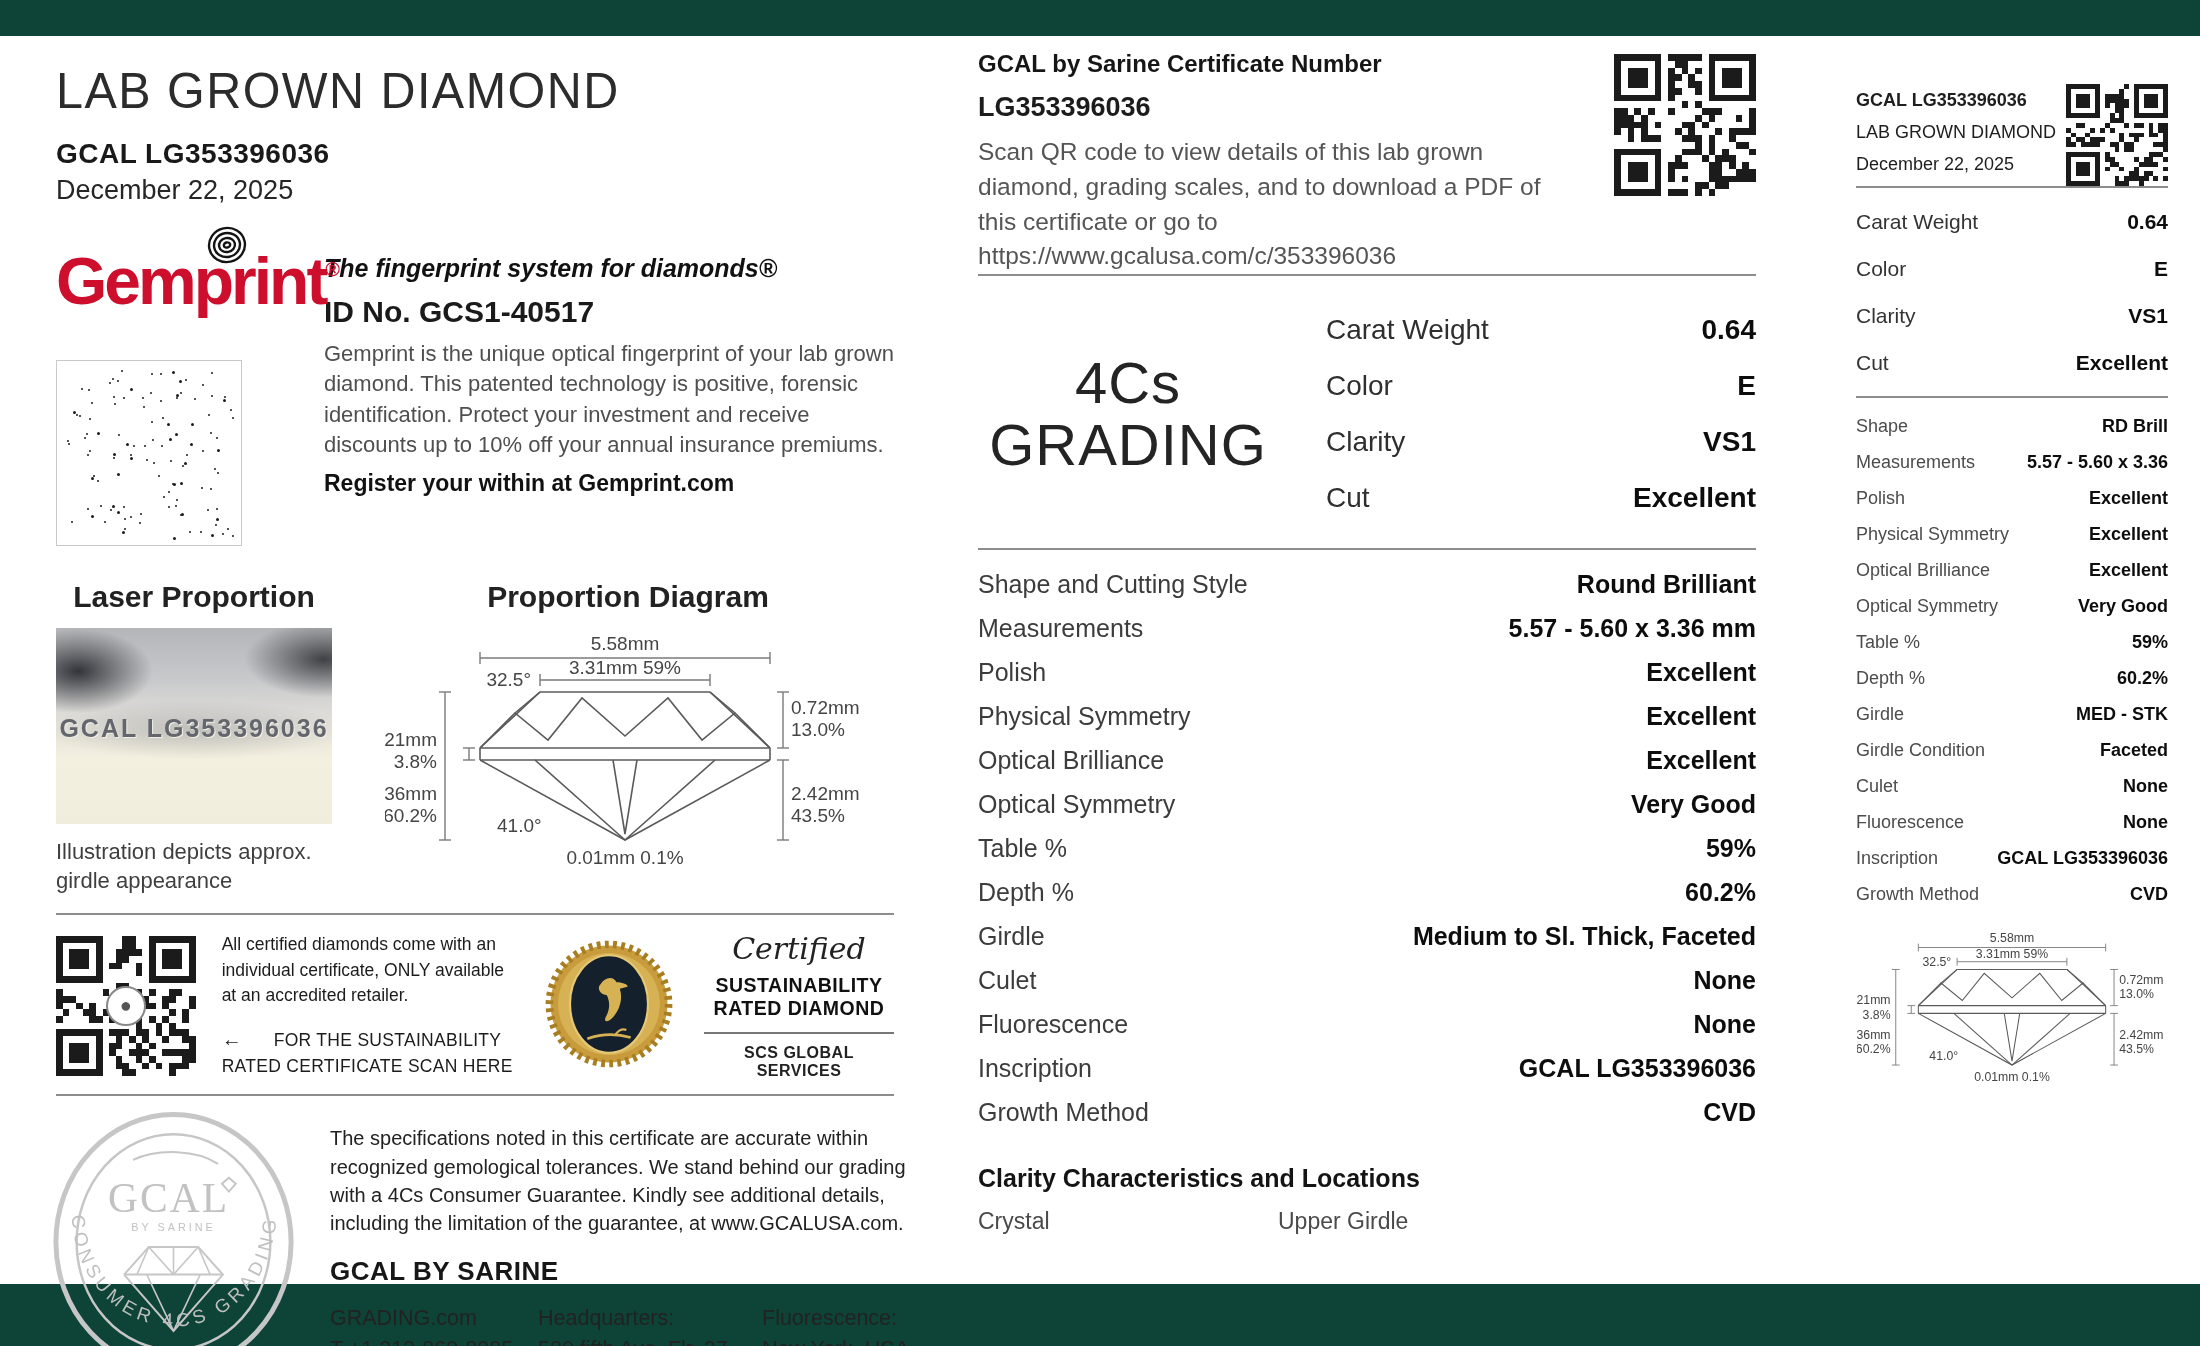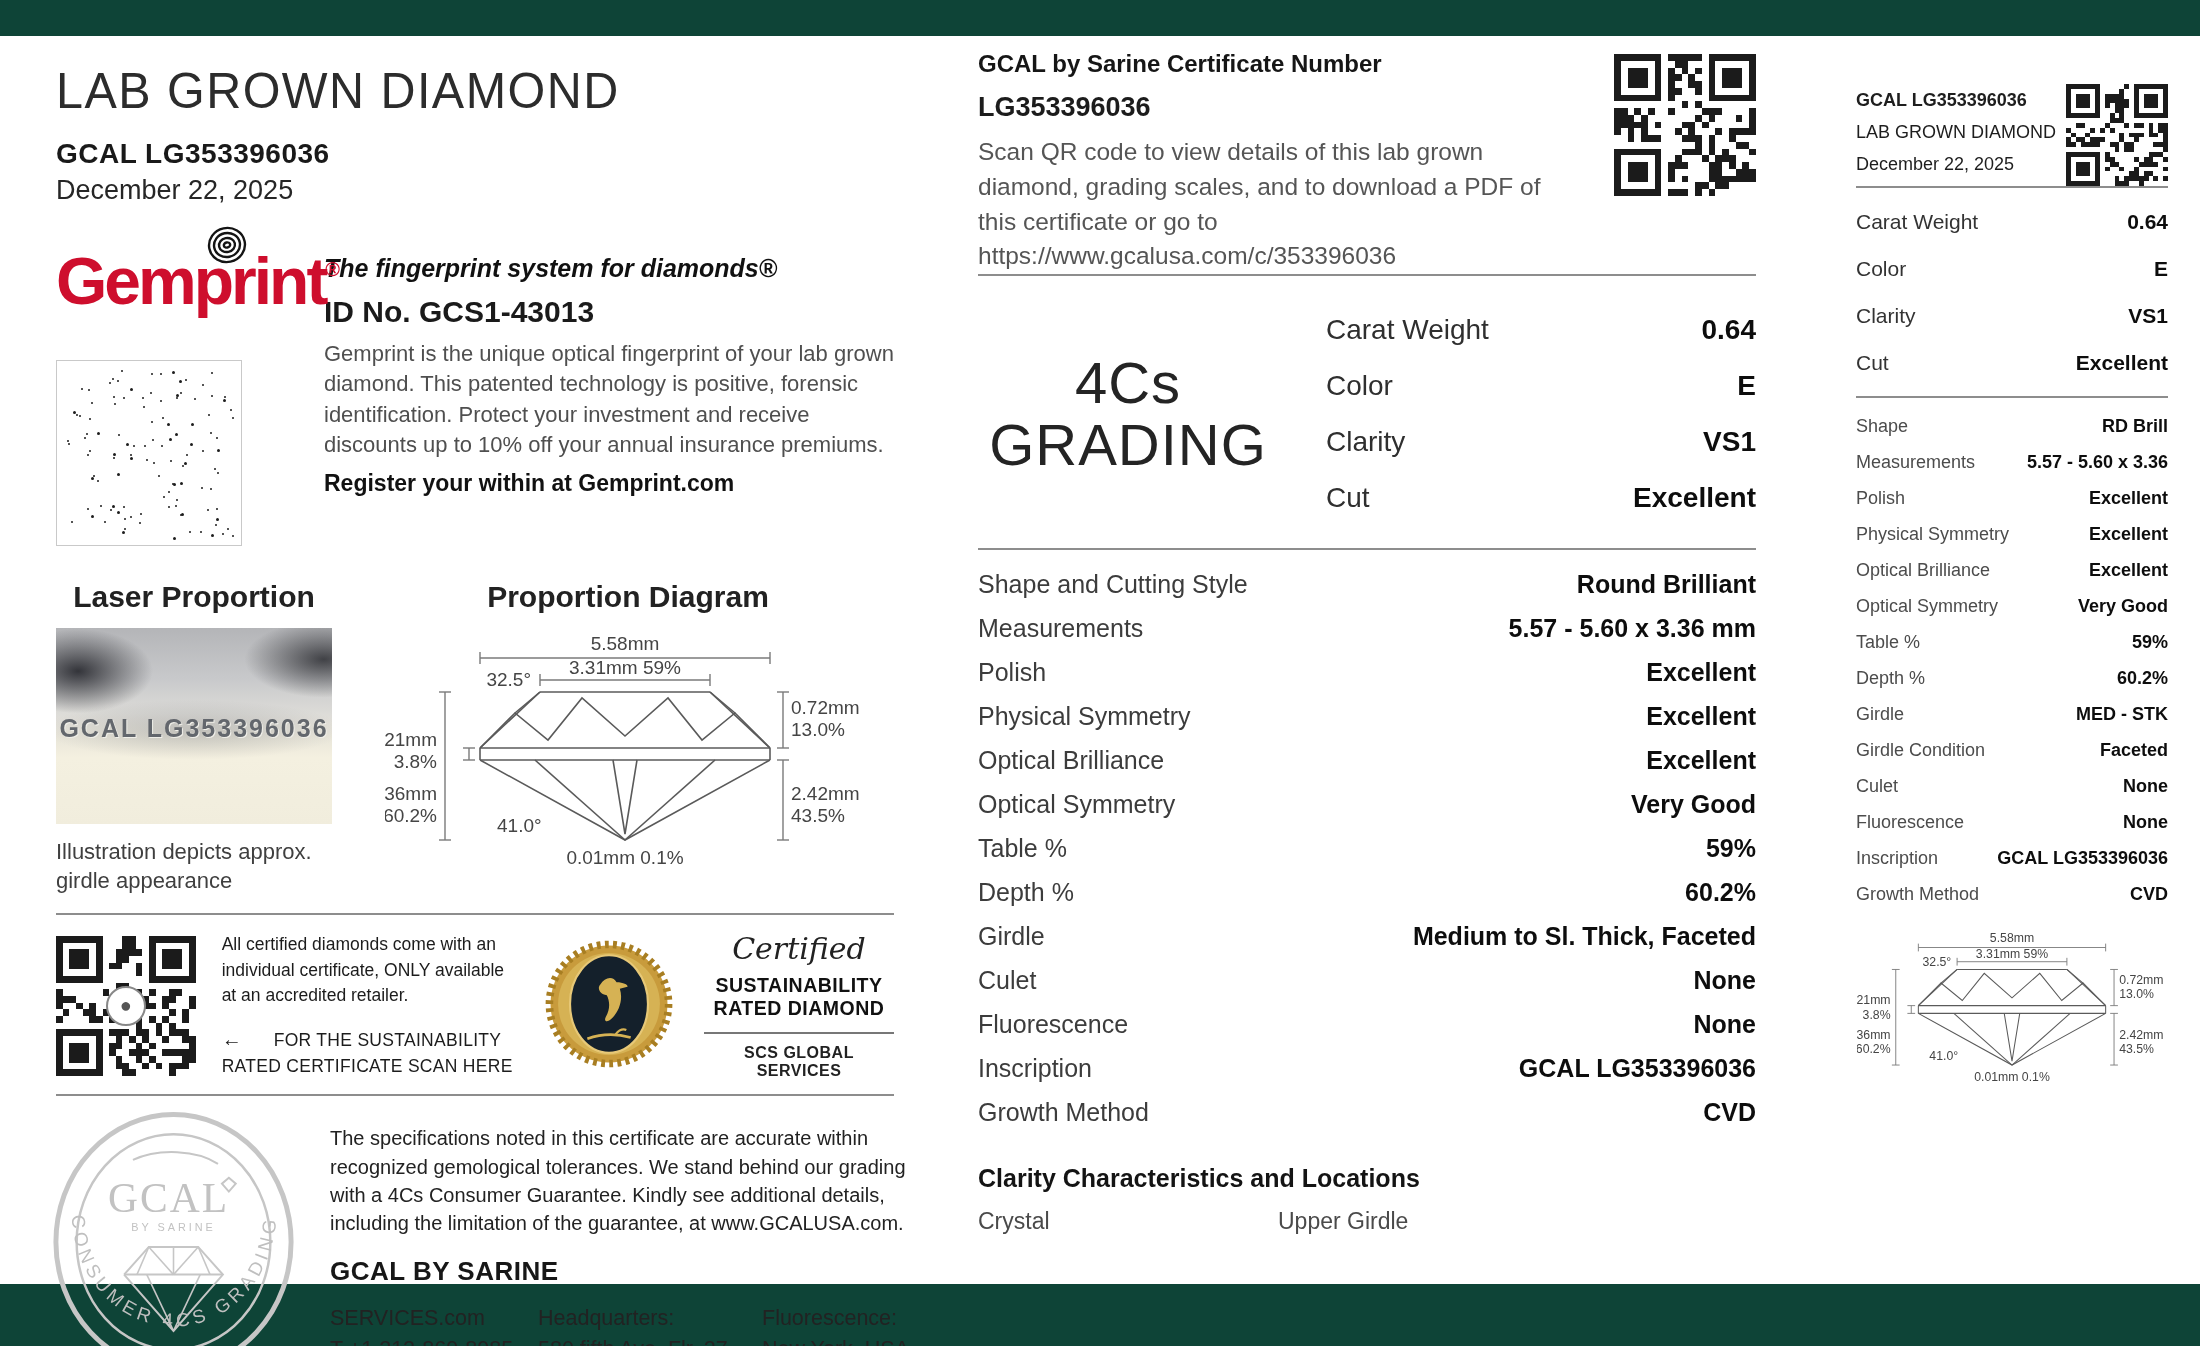--- a/index.html
+++ b/index.html
@@ -257,21 +257,21 @@
             <i style="left:72.57239774082434%;top:33.966827883369675%;width:3px;height:3px"></i>
             <i style="left:37.37097598676149%;top:44.772600669773574%;width:3px;height:3px"></i>
             <i style="left:17.013250833849074%;top:15.474898701289156%;width:2px;height:2px"></i>
             <i style="left:86.14522806654928%;top:85.22802833524906%;width:3px;height:3px"></i>
             <i style="left:74.4251947730897%;top:20.010327346627754%;width:2px;height:2px"></i>
             <i style="left:63.05718567737247%;top:95.4293189474518%;width:3px;height:3px"></i>
           </div>
       </div>
       <div class="gp-text">
         <div class="gp-tag">The fingerprint system for diamonds®</div>
-        <div class="gp-id">ID No. GCS1-43013</div>
+        <div class="gp-id">ID No. GCS1-40517</div>
         <div class="gp-desc">Gemprint is the unique optical fingerprint of your lab grown diamond. This patented technology is positive, forensic identification. Protect your investment and receive discounts up to 10% off your annual insurance premiums.</div>
         <div class="gp-reg-line">Register your within at Gemprint.com</div>
       </div>
     </div>
 
     <div class="media-head">
       <div class="mh1">Laser Proportion</div>
       <div class="mh2">Proportion Diagram</div>
     </div>
     <div class="media-row">
@@ -604,21 +604,21 @@
           <text x="127" y="124" text-anchor="middle" font-size="11" letter-spacing="3" fill="#c2c2c2">BY SARINE</text>
           <path id="wseal" d="M 24,105 A 103,115 0 1 0 231,105" fill="none"></path>
           <text font-size="19" letter-spacing="4.5" fill="#bfbfbf"><textPath href="#wseal" startOffset="1%">CONSUMER 4CS GRADING GUARANTEE</textPath></text>
         </svg>
       </div>
       <div class="foot-text">
         <div class="foot-guarantee">The specifications noted in this certificate are accurate within recognized gemological tolerances. We stand behind our grading with a 4Cs Consumer Guarantee. Kindly see additional details, including the limitation of the guarantee, at www.GCALUSA.com.</div>
         <div class="foot-company">GCAL BY SARINE</div>
         <div class="foot-cols">
           <div class="fcol c1">
-            <div>SERVICES.com</div>
+            <div>GRADING.com</div>
             <div>T +1 212-869-8985</div>
 
           </div>
           <div class="fcol c2">
             <div>Headquarters:</div>
             <div>580 fifth Ave, Flr. 27</div>
 
           </div>
           <div class="fcol c3">
             <div>Fluorescence:</div>

